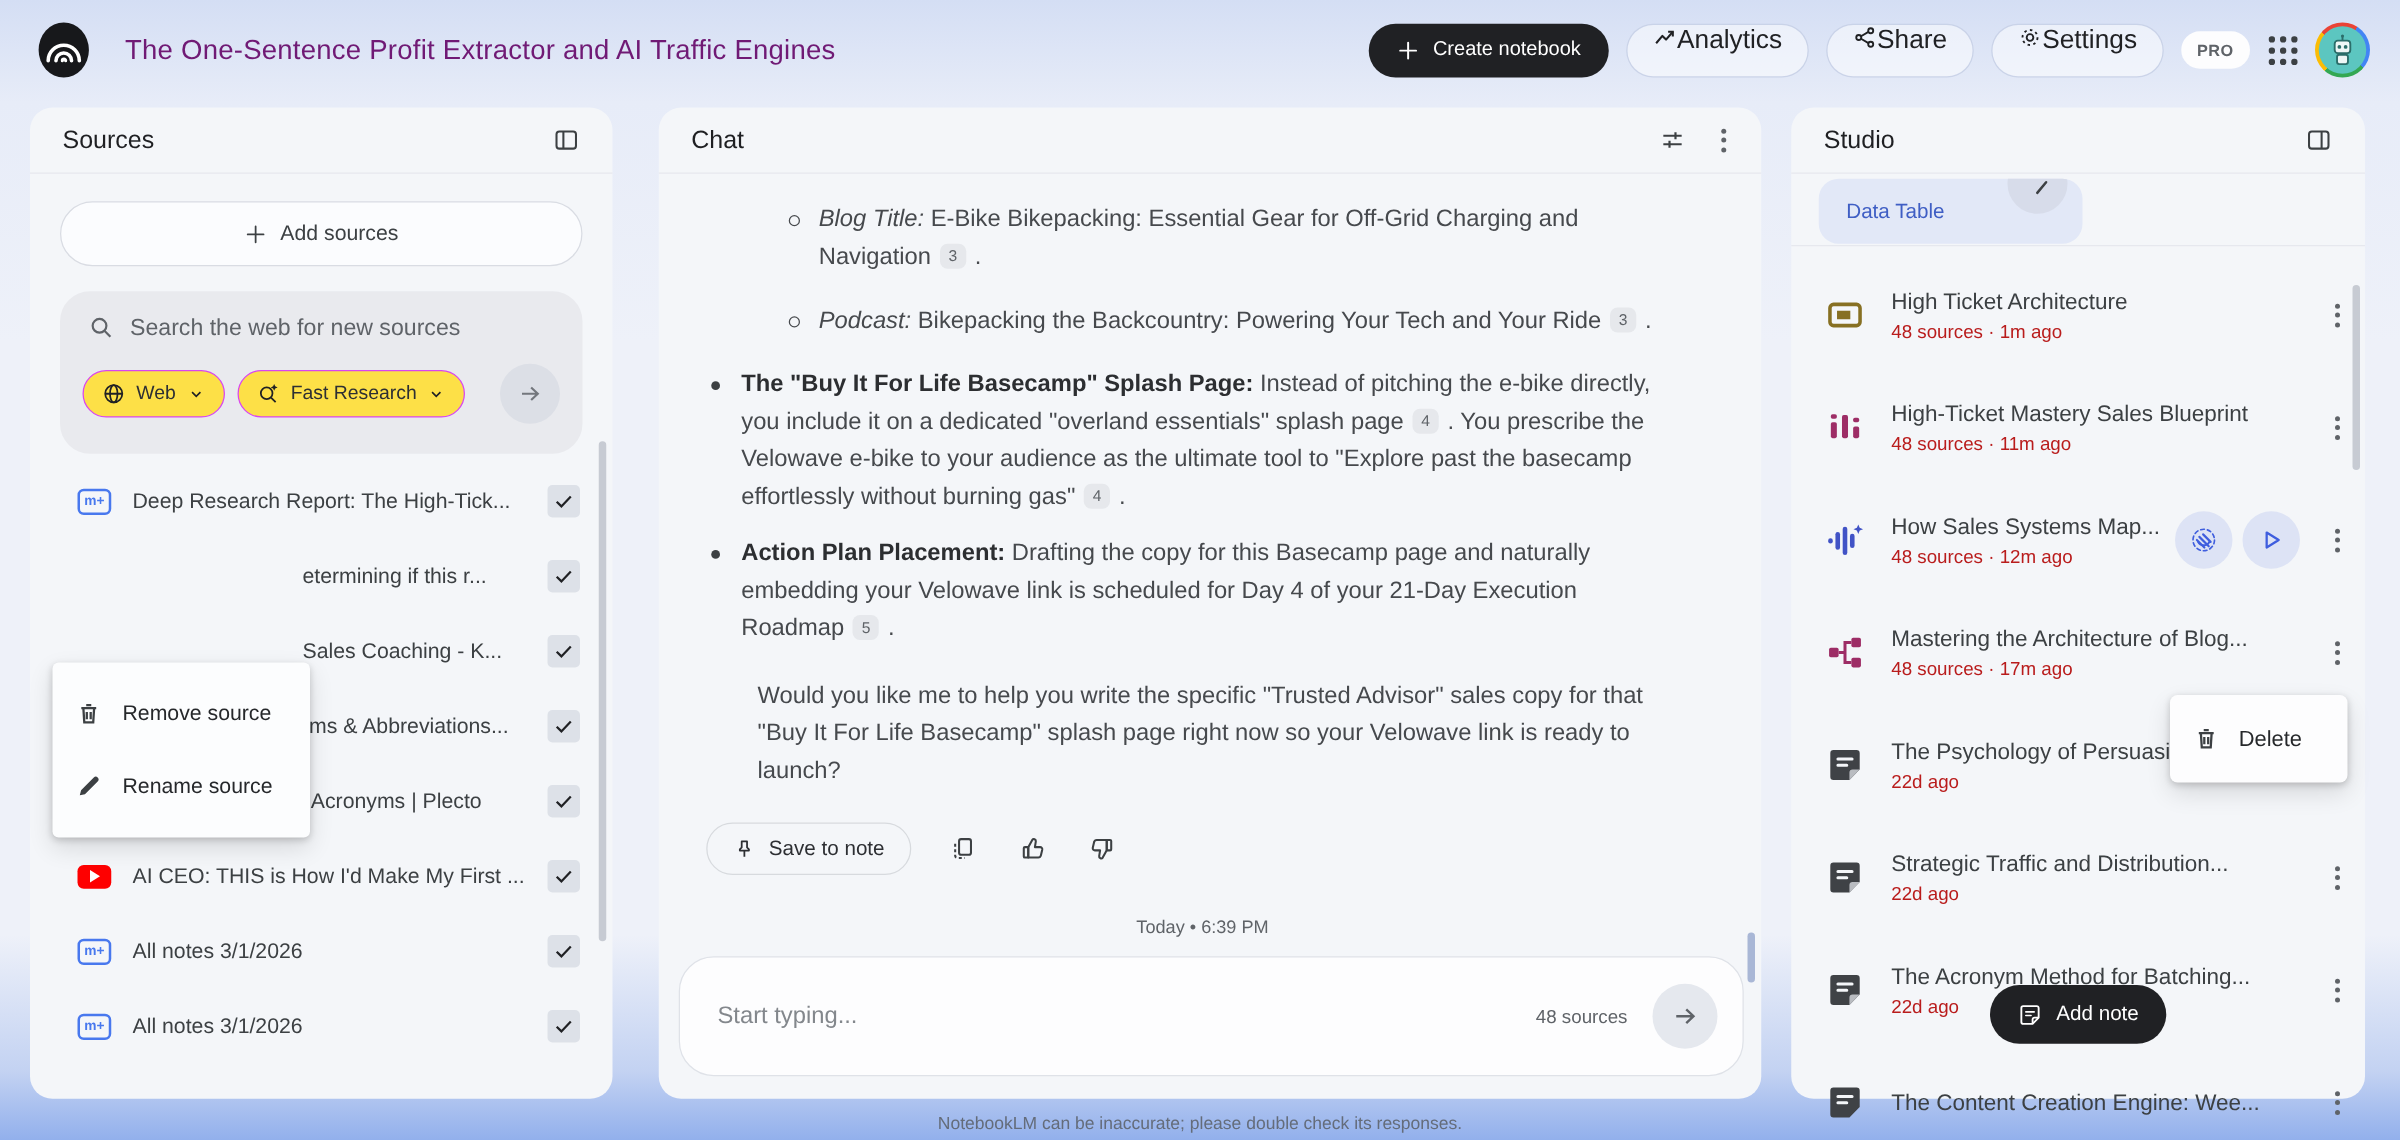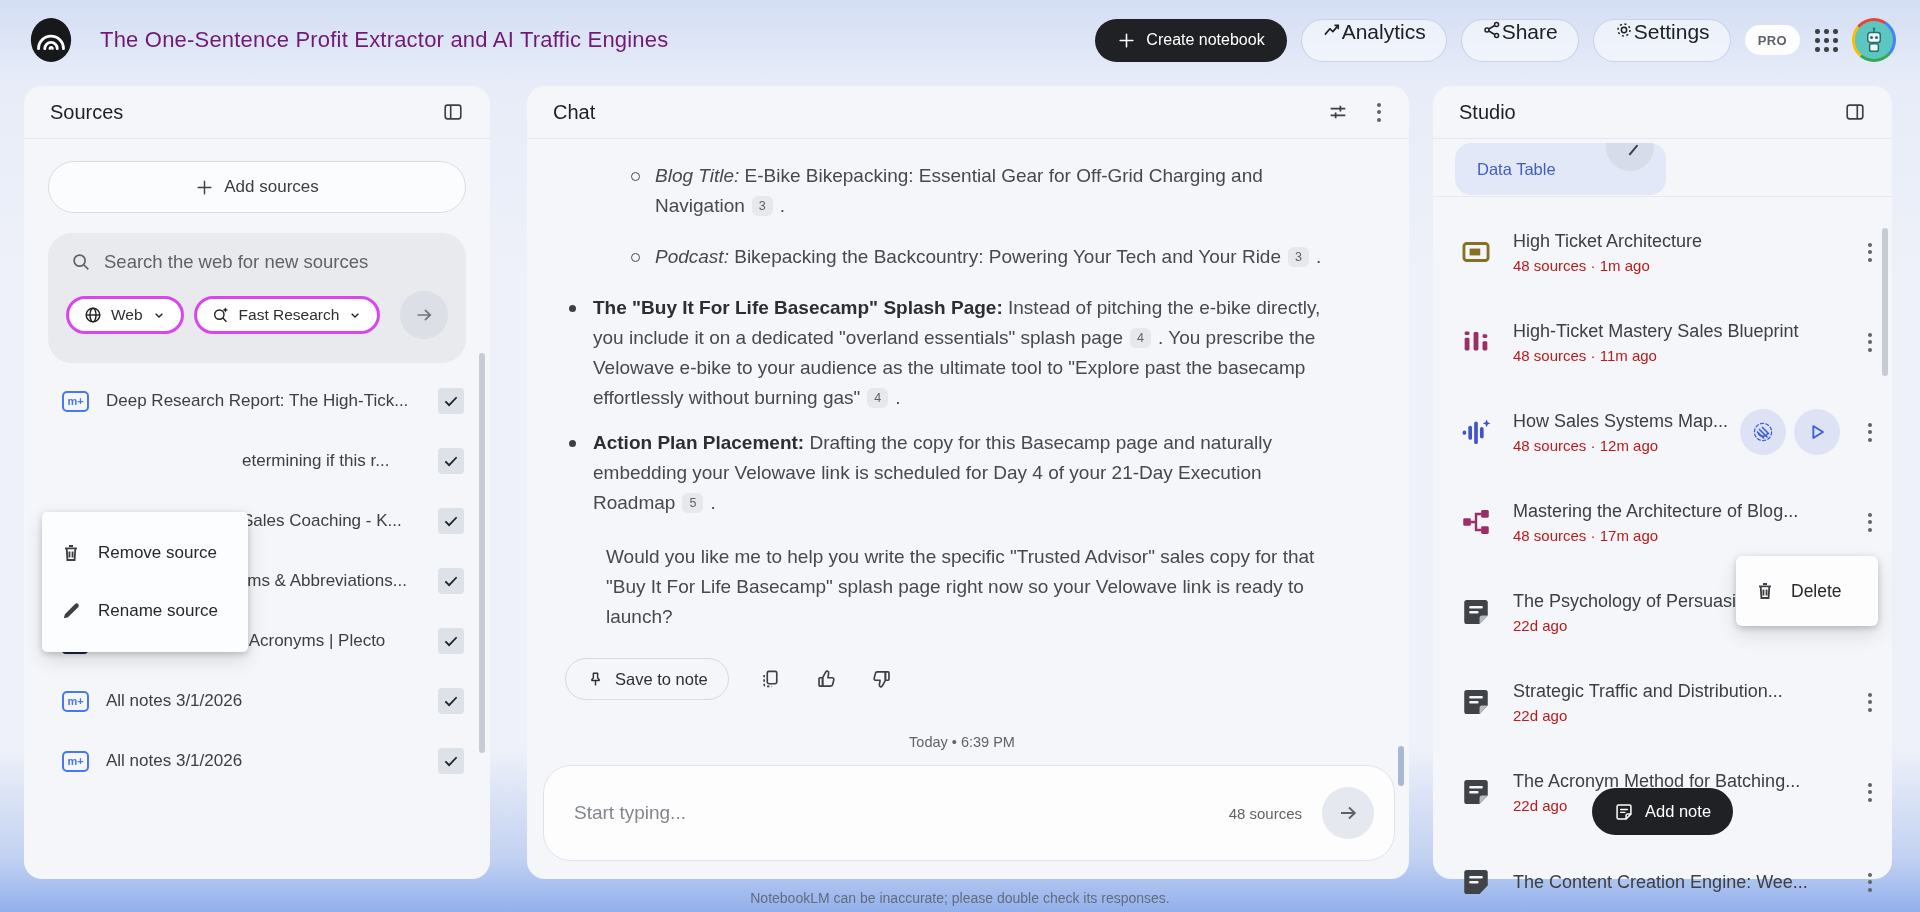--- a/index.html
+++ b/index.html
@@ -36,34 +36,34 @@
   .chat-panel   { left:527px; width:882px; }
   .studio-panel { left:1433px; width:459px; }
 
   
   .sources-body { position:relative; padding:22px 24px 0 24px; height:740px; }
   .add-sources-btn { width:100%; height:52px; border:1px solid #d9dce3; background:#fbfcfe; border-radius:26px; font-size:17px; color:#3c4043; font-family:inherit; display:flex; align-items:center; justify-content:center; gap:10px; cursor:pointer; }
   .search-card { margin-top:20px; background:#e9eaee; border-radius:24px; padding:18px 18px 16px 18px; height:130px; }
   .search-row { display:flex; align-items:center; gap:12px; padding-left:4px; }
   .search-placeholder { font-size:18.5px; color:#5f6368; }
   .filter-row { display:flex; align-items:center; margin-top:18px; gap:10px; }
-  .chip { display:inline-flex; align-items:center; gap:8px; height:38px; padding:0 14px; background:#ffffff; border:3px solid #d946ef; border-radius:20px; font-size:15.5px; color:#2d2f33; cursor:pointer; }
+  .chip { display:inline-flex; align-items:center; gap:8px; height:38px; padding:0 14px; background:#fde047; border:1px solid #d946ef; border-radius:20px; font-size:15.5px; color:#2d2f33; cursor:pointer; }
   .go-circle { margin-left:auto; width:48px; height:48px; border-radius:50%; background:#dcdfe6; border:none; display:flex; align-items:center; justify-content:center; cursor:pointer; }
   .select-all-row { display:flex; align-items:center; justify-content:space-between; margin-top:10px; height:36px; padding:0 2px 0 14px; }
   .select-all-label { font-size:17px; color:#3c4043; }
   .checkbox { width:26px; height:26px; border-radius:4px; background:#dde1e8; display:flex; align-items:center; justify-content:center; flex:0 0 auto; cursor:pointer; }
   .src-row { display:flex; align-items:center; height:44px; margin-top:16px; padding:0 2px 0 14px; gap:17px; }
   .src-title { font-size:17px; color:#3c4043; white-space:nowrap; overflow:hidden; flex:1; }
   .src-frag { margin-left:180px; }
   .mplus-ic { width:27px; height:21px; border:2px solid #4878ee; border-radius:5px; color:#4878ee; font-size:11px; font-weight:700; display:flex; align-items:center; justify-content:center; flex:0 0 auto; }
   .yt-ic { width:27px; height:19px; background:#fe0000; border-radius:5px; display:flex; align-items:center; justify-content:center; flex:0 0 auto; }
   .yt-ic i { display:block; width:0; height:0; border-left:8px solid #fff; border-top:5px solid transparent; border-bottom:5px solid transparent; }
   .plecto-ic { width:26px; height:26px; background:#142642; border-radius:4px; color:#cfd8e6; font-size:4.5px; letter-spacing:.4px; display:flex; align-items:center; justify-content:center; flex:0 0 auto; }
   .book-ic { flex:0 0 auto; }
-  .ctx-menu { position:absolute; left:18px; top:373px; width:206px; background:#fcfdfe; border-radius:5px; box-shadow:0 2px 6px rgba(0,0,0,.18), 0 8px 20px rgba(0,0,0,.12); padding:12px 0; z-index:30; }
+  .ctx-menu { position:absolute; left:18px; top:391px; width:206px; background:#fcfdfe; border-radius:5px; box-shadow:0 2px 6px rgba(0,0,0,.18), 0 8px 20px rgba(0,0,0,.12); padding:12px 0; z-index:30; }
   .ctx-item { display:flex; align-items:center; gap:16px; height:58px; padding:0 18px; font-size:17px; color:#26282b; cursor:pointer; }
   .v-scroll { position:absolute; border-radius:4px; background:#c7cbd3; width:6px; }
   .src-scroll { right:5px; top:214px; height:400px; }
 
   
   .chat-scroll { padding:22px 76px 0 38px; font-size:19px; line-height:30px; color:#46494d; }
   .bullet, .sub-bullet { position:relative; padding-left:28px; }
   .sub-bullet { margin-left:62px; margin-bottom:21px; }
   .bullet { margin-bottom:15px; }
   .sub-bullet::before { content:""; position:absolute; left:4px; top:11px; width:7px; height:7px; border:1.8px solid #46494d; border-radius:50%; }
@@ -297,20 +297,31 @@
       <div class="src-row">
         <span class="plecto-ic">PLECTO</span>
         <span class="src-title">24 Common Sales Acronyms | Plecto</span>
         <span class="checkbox">
             <svg viewBox="0 0 24 24" width="18" height="18" fill="none" stroke="#202124" stroke-width="2.4">
               <path d="M4.5 12.5 L9.5 17.5 19.5 7"></path>
             </svg>
           </span>
       </div>
       <div class="src-row">
+        <span class="yt-ic">
+            <i></i>
+          </span>
+        <span class="src-title">AI CEO: THIS is How I'd Make My First ...</span>
+        <span class="checkbox">
+            <svg viewBox="0 0 24 24" width="18" height="18" fill="none" stroke="#202124" stroke-width="2.4">
+              <path d="M4.5 12.5 L9.5 17.5 19.5 7"></path>
+            </svg>
+          </span>
+      </div>
+      <div class="src-row">
         <span class="mplus-ic">m+</span>
         <span class="src-title">All notes 3/1/2026</span>
         <span class="checkbox">
             <svg viewBox="0 0 24 24" width="18" height="18" fill="none" stroke="#202124" stroke-width="2.4">
               <path d="M4.5 12.5 L9.5 17.5 19.5 7"></path>
             </svg>
           </span>
       </div>
       <div class="src-row">
         <span class="mplus-ic">m+</span>

